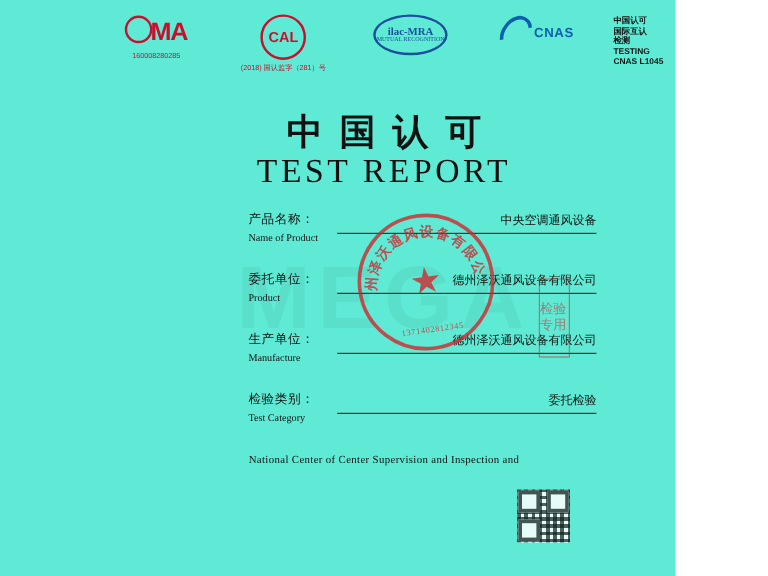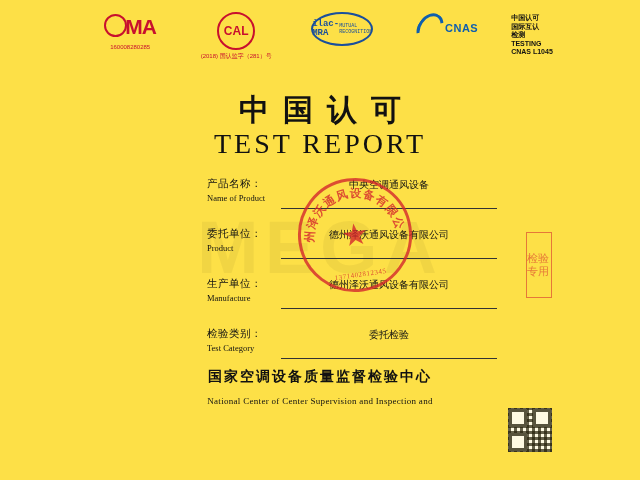--- a/index.html
+++ b/index.html
@@ -9,23 +9,23 @@
   }
   body {
     width: 640px;
     height: 480px;
     overflow: hidden;
     font-family: "Liberation Serif", serif;
     color: #1a1a1a;
   }
   .page {
     position: relative;
-    width: 640px;
+    width: 563px;
     height: 480px;
-    background: #fde047;
+    background: #5eead4;
   }
 
   
   .logo-strip {
     position: absolute;
     top: 12px;
     left: 0;
     width: 640px;
     height: 66px;
     display: flex;
@@ -87,25 +87,25 @@
     line-height: 1;
   }
 
   
   .ilac {
     width: 58px;
     height: 30px;
     border: 2px solid #1a4f9c;
     border-radius: 50%;
     display: flex;
-    flex-direction: row;
+    flex-direction: column;
     align-items: center;
     justify-content: center;
     color: #1a4f9c;
-    font-family: Liberation Mono, monospace;
+    font-family: Liberation Serif, serif;
   }
   .ilac .l1 { font-size: 9px; font-weight: bold; line-height: 9px; }
   .ilac .l2 { font-size: 5px; line-height: 6px; }
 
   
   .cnas-logo {
     width: 60px;
     height: 32px;
     display: flex;
     align-items: center;
@@ -206,24 +206,24 @@
   }
   .field-label .en {
     display: block;
     font-size: 8.5px;
     color: #111;
     margin-top: 2px;
   }
   .field-value {
     flex: 1;
     border-bottom: 1px solid #333;
-    text-align: center;
+    text-align: right;
     font-size: 10px;
     color: #111;
-    padding-bottom: 16px;
+    padding-bottom: 2px;
     height: 14px;
     line-height: 14px;
     white-space: nowrap;
     overflow: hidden;
   }
 
   
   .footer {
     position: absolute;
     top: 368px;
@@ -447,21 +447,20 @@
         <textPath href="#arcpath" startOffset="50%" text-anchor="middle">德州泽沃通风设备有限公司</textPath>
       </text>
     </svg>
     <div class="star">★</div>
     <div class="bottom-text">1371402812345</div>
   </div>
 
   <div class="side-seal">检验专用</div>
 
   <div class="footer">
-    <div class="org-cn">国家空调设备质量监督检验中心</div>
     <div class="org-en1">National Center of Center Supervision and Inspection and</div>
   </div>
 
   <div class="qr">
     <div class="c tl"></div>
     <div class="c tr"></div>
     <div class="c bl"></div>
   </div>
 
 </div>

